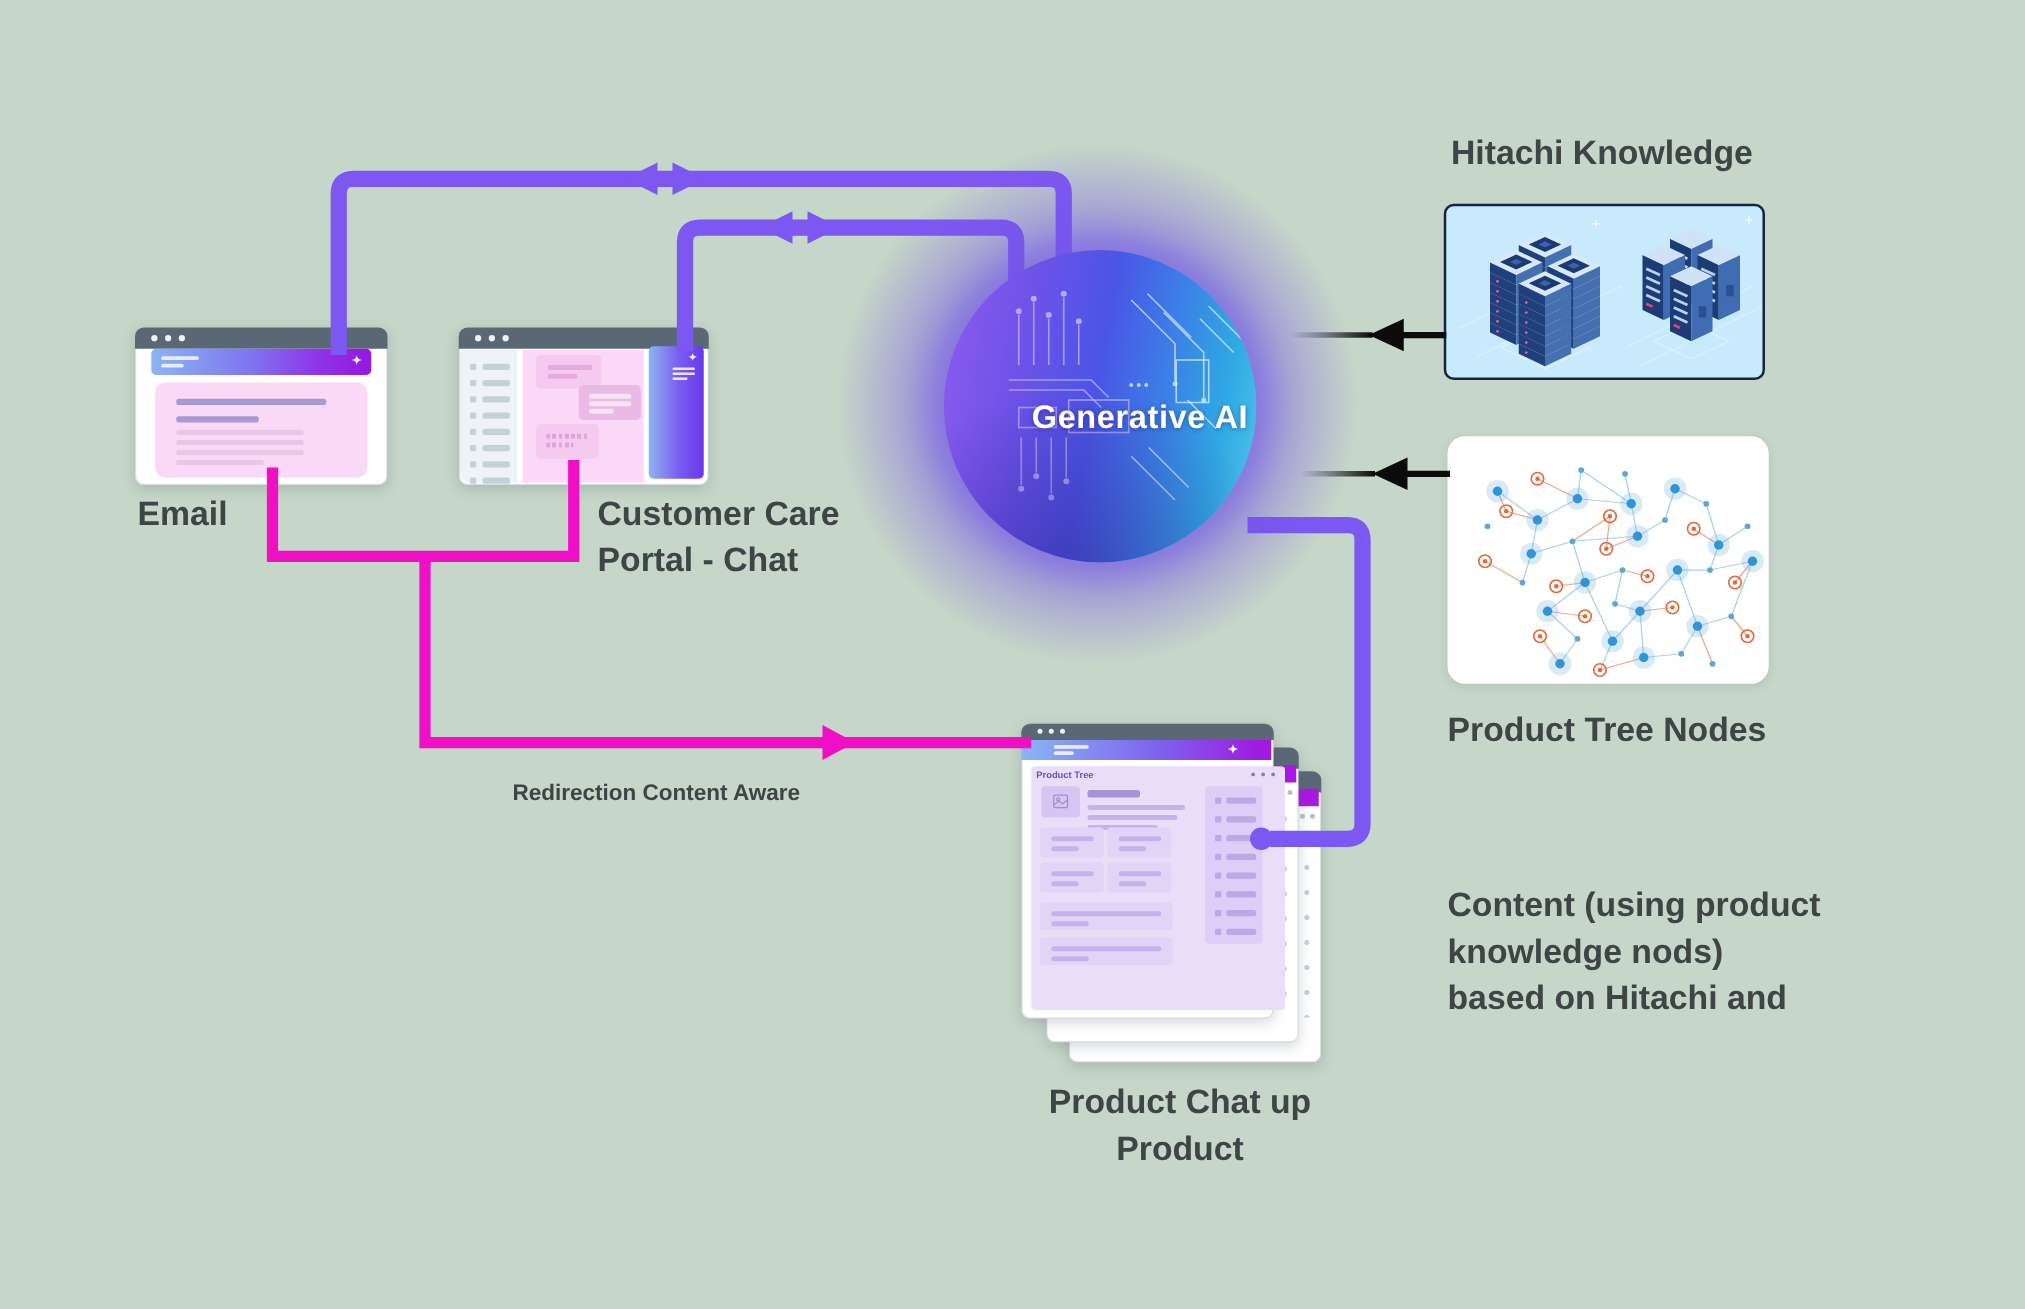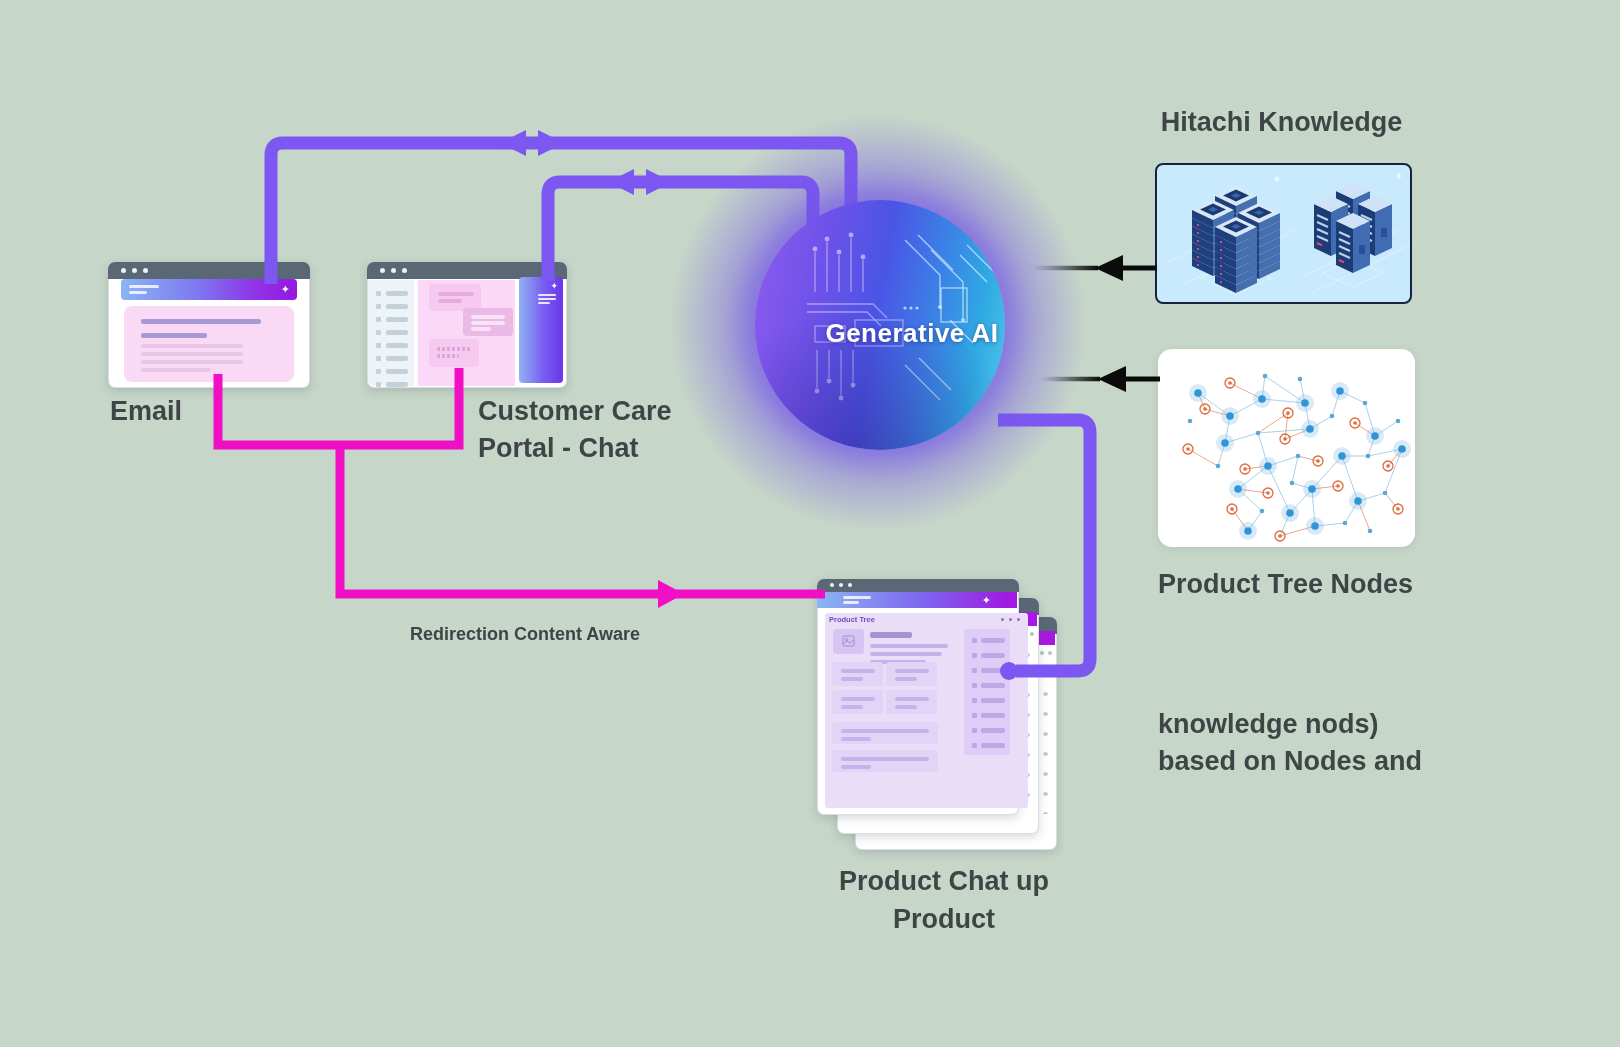--- a/index.html
+++ b/index.html
@@ -555,22 +555,23 @@
         <circle cx="90" cy="182" r="9" fill="rgba(120,180,225,.28)"></circle>
         <circle cx="90" cy="182" r="3.8" fill="#2e96d8"></circle>
         <circle cx="212" cy="182" r="2.3" fill="#5aa7d8"></circle>
       </svg>
   </div>
   <div class="lbl" style="left:1158px;top:566px;">
     <div>Product Tree Nodes</div>
   </div>
 
   <div class="lbl" style="left:1158px;top:706px;line-height:37px;">
+    <div>Content (using product</div>
     <div>knowledge nods)</div>
-    <div>based on Nodes and</div>
+    <div>based on Hitachi and</div>
   </div>
 
   <div class="lbl" style="left:110px;top:393px;">Email</div>
   <div class="lbl" style="left:478px;top:393px;line-height:37px;">
     <div>Customer Care</div>
     <div>Portal - Chat</div>
   </div>
   <div class="lbl" style="left:370px;top:616px;font-size:18px;margin-left:40px;">Redirection Content Aware</div>
   <div class="lbl" style="left:794px;top:862px;width:300px;text-align:center;line-height:38px;">
     <div>Product Chat up</div>

